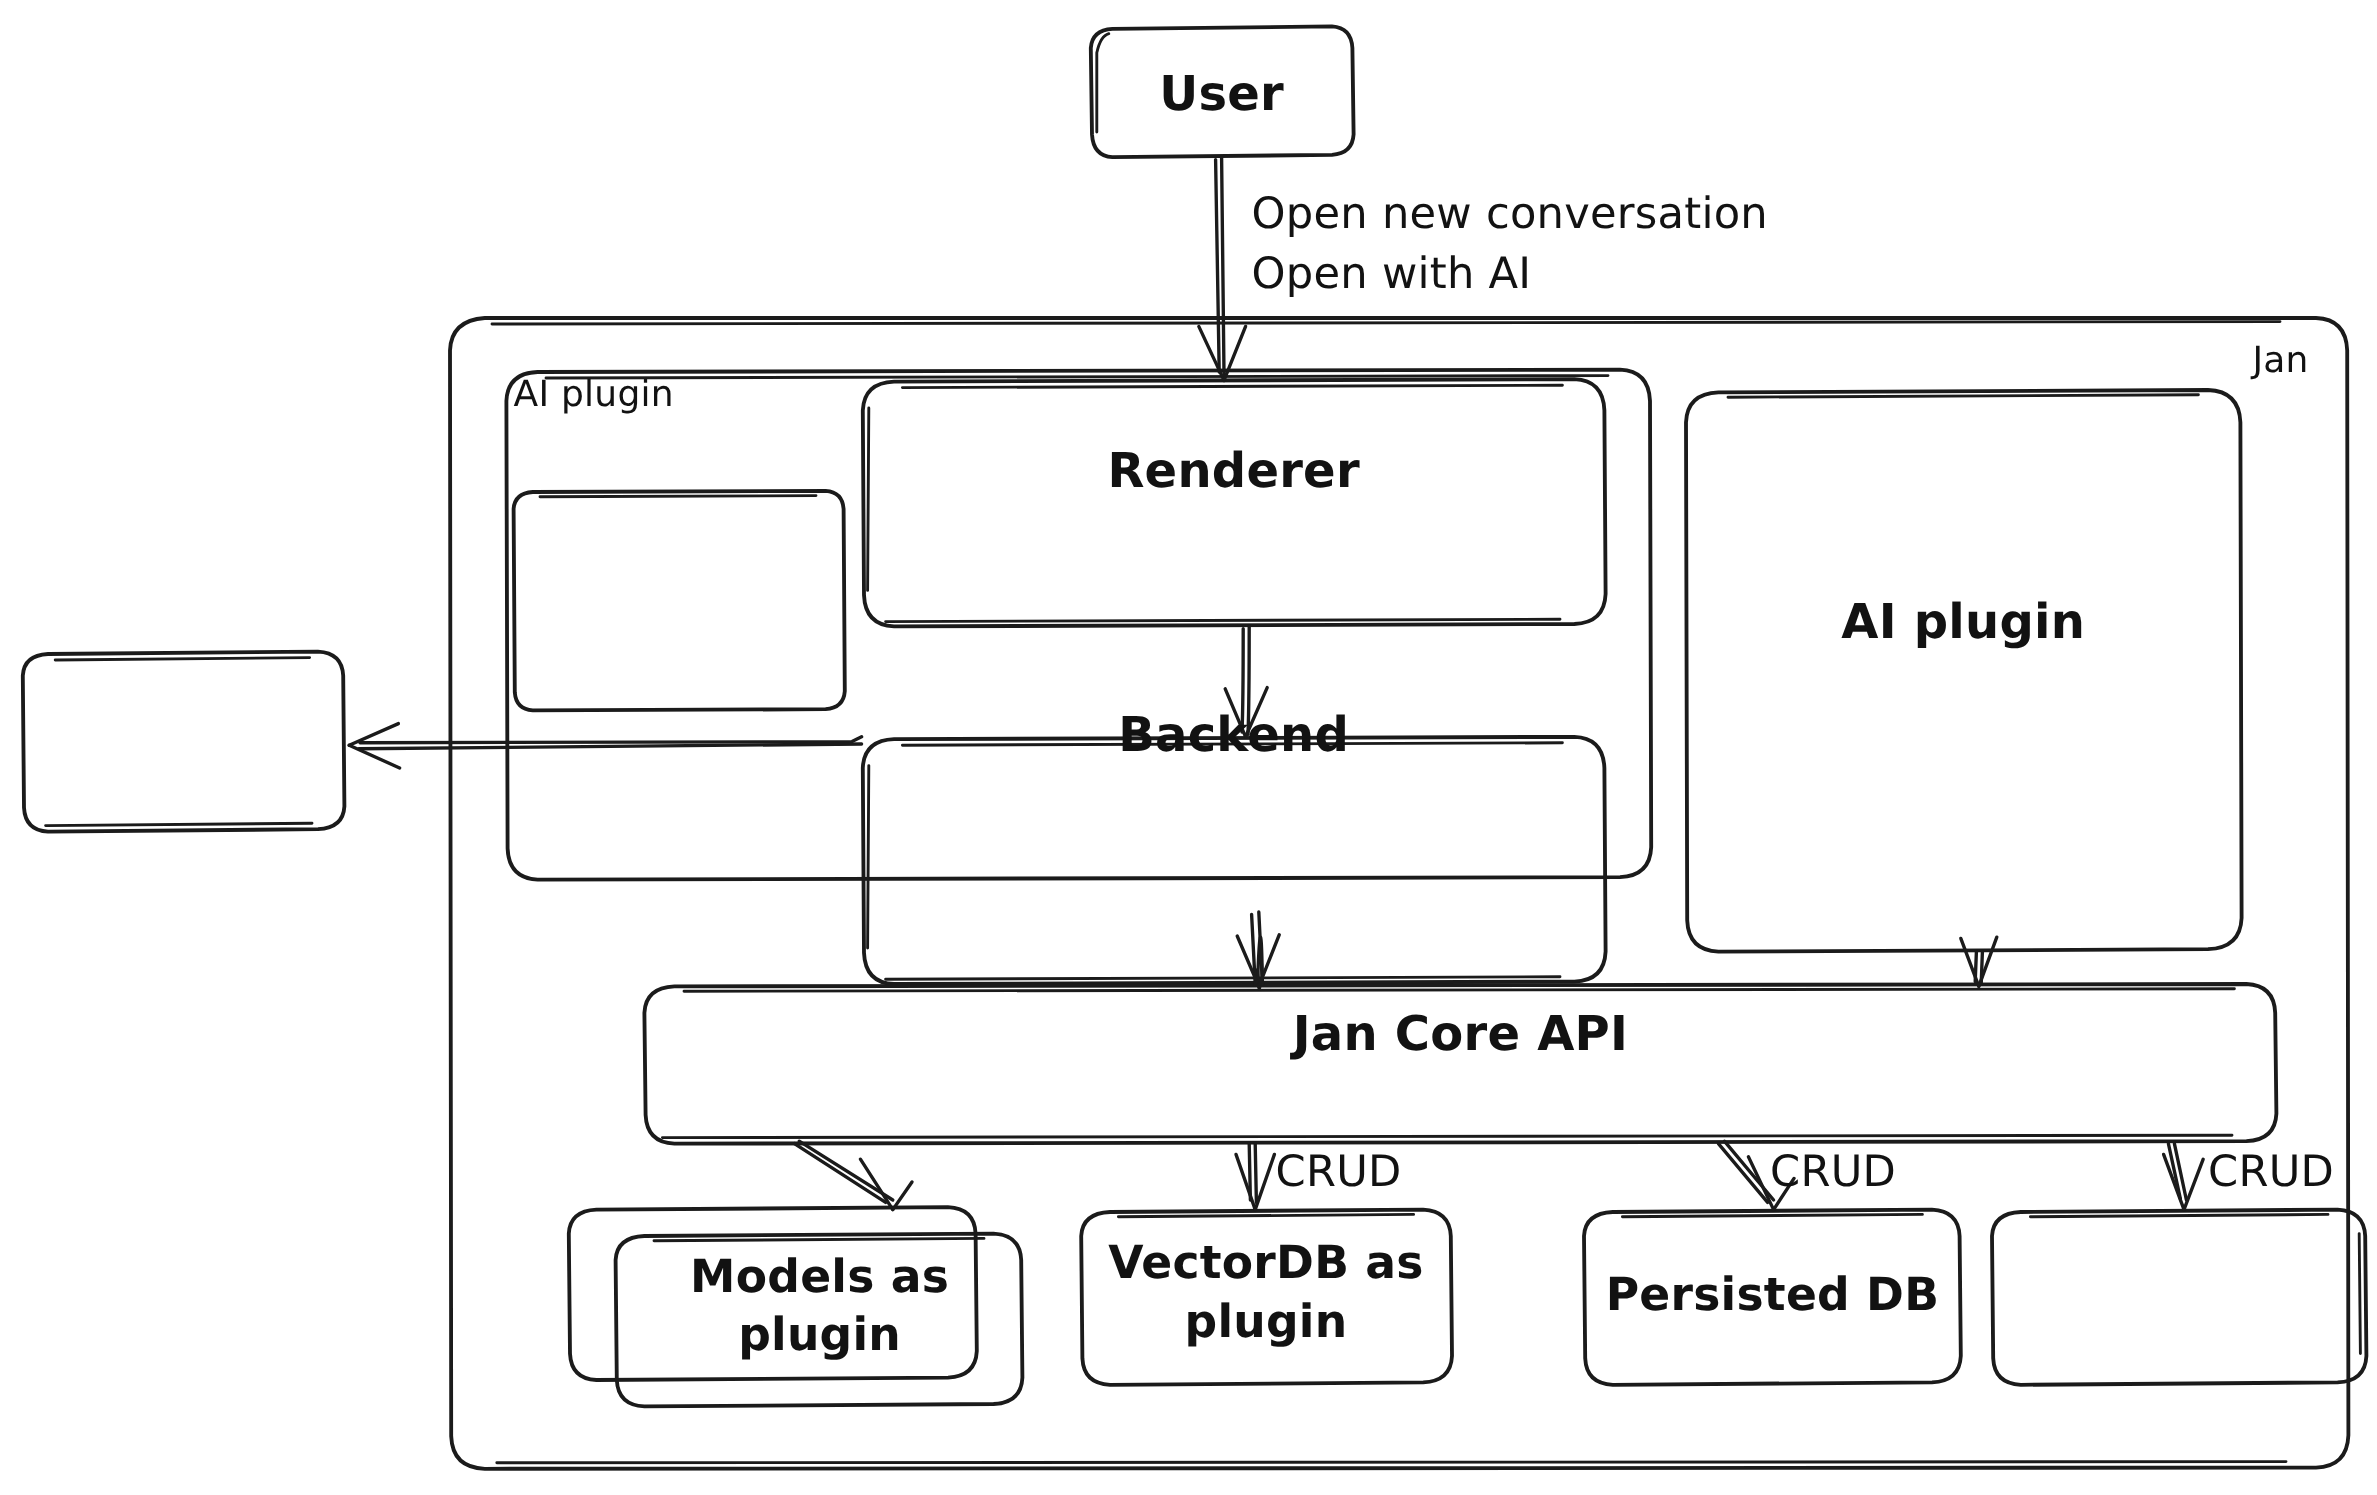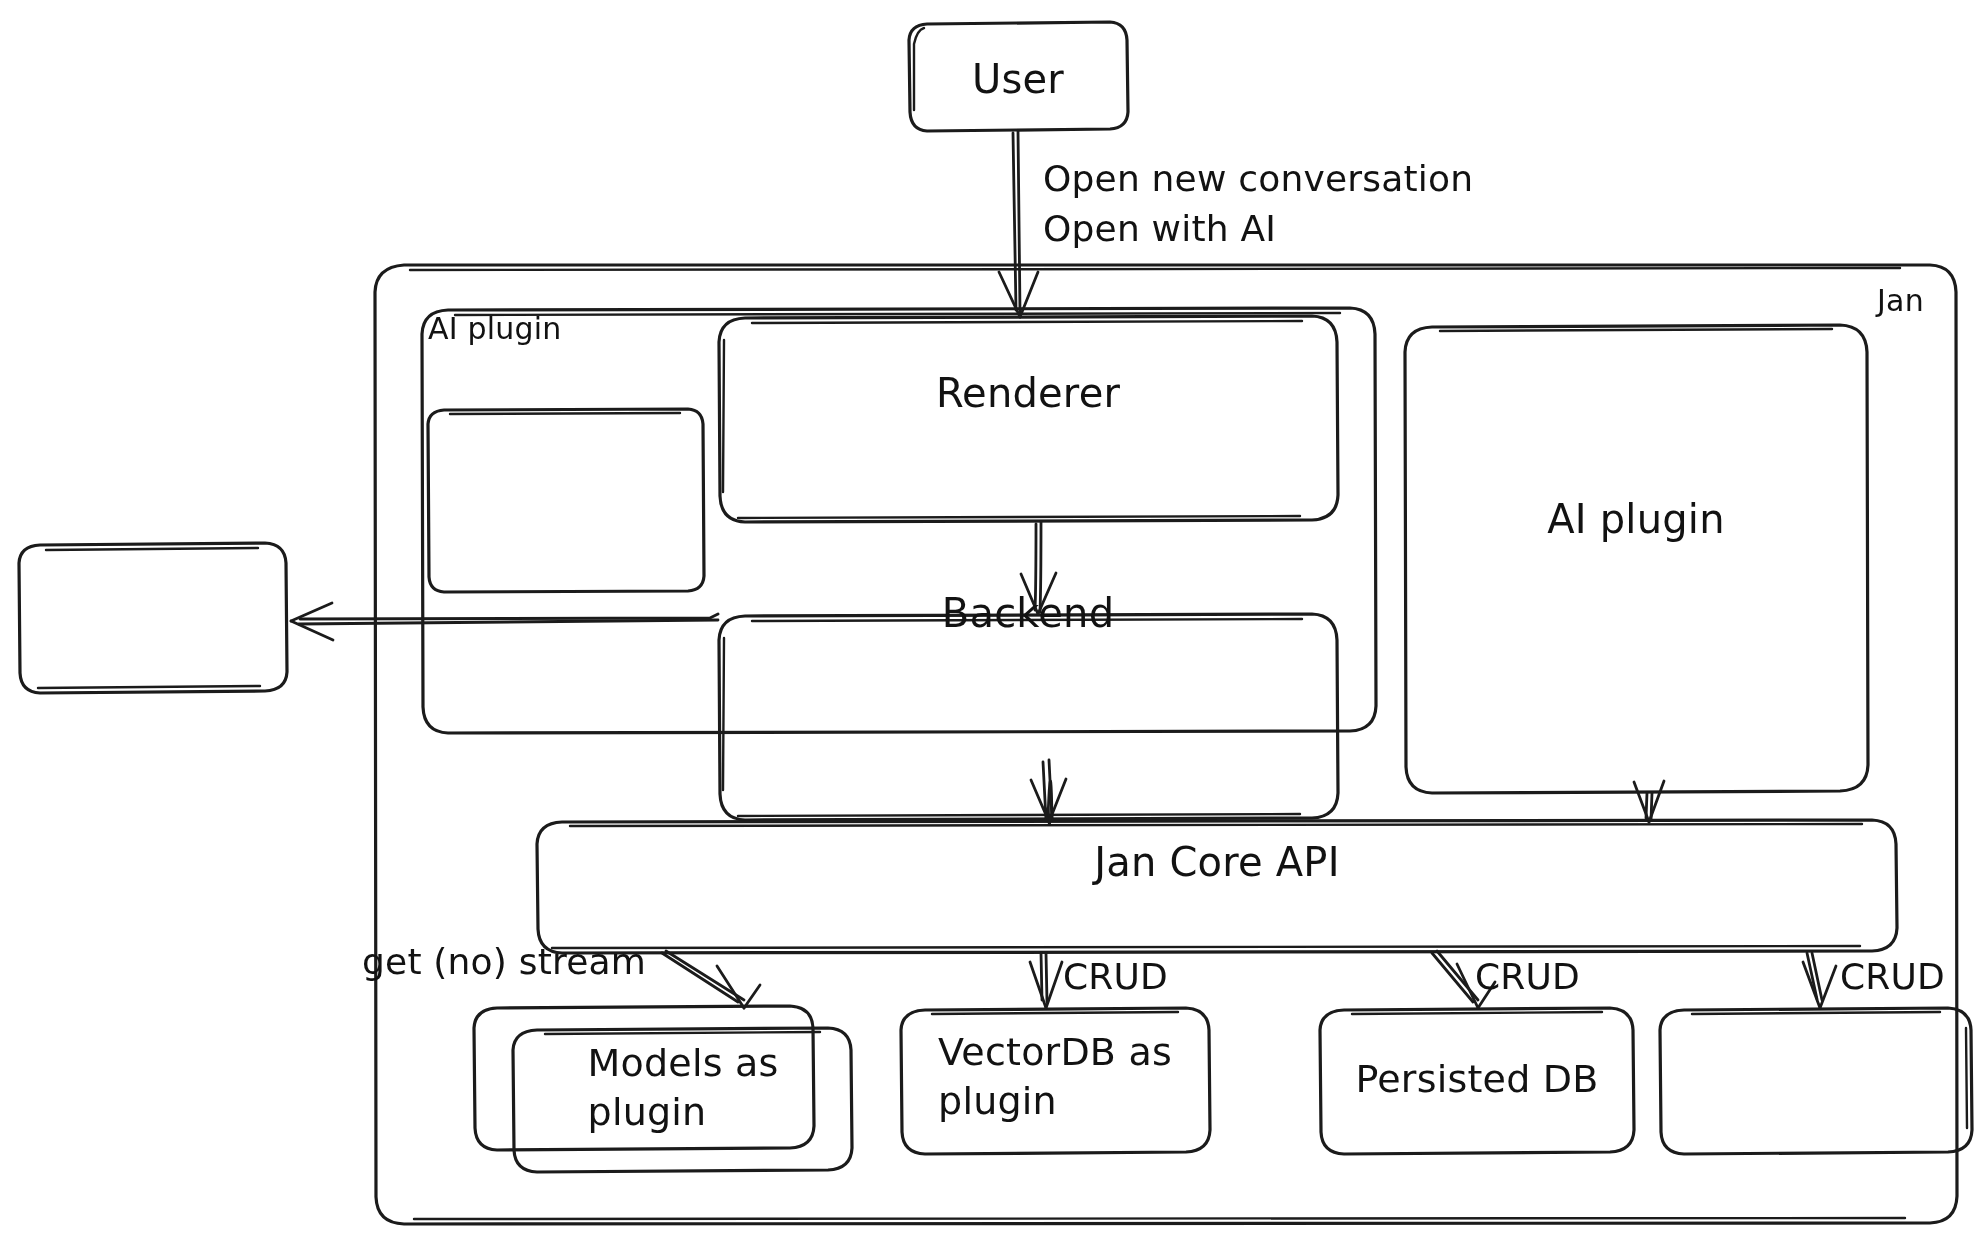--- a/index.html
+++ b/index.html
@@ -28,22 +28,23 @@
   .lbl {
     position: absolute;
     color: #121212;
     font-family: "DejaVu Sans", sans-serif;
     white-space: pre;
     line-height: 1.22;
     letter-spacing: 0.2px;
     pointer-events: none;
   }
   .ctr {
-    text-align: left;
+    text-align: center;
     transform: translate(-50%, -50%);
+    font-weight: bold;
   }
   .lft {
     text-align: center;
   }
   .n-big   { font-size: 40px; }
   .n-mid   { font-size: 38px; }
   .n-small { font-size: 30px; }
   .edge-label { font-size: 36px; }
   .yaml-line { font-size: 24px; line-height: 1.33; }
 </style>
@@ -224,21 +225,20 @@
 
   <div class="lbl ctr n-mid" style="left:1055px; top:1077px; line-height:1.28;">VectorDB as
 plugin</div>
 
   <div class="lbl ctr n-mid" style="left:1477px; top:1079px;">Persisted DB</div>
 
 
   <div class="lbl lft edge-label" style="left:1043px; top:157px;">Open new conversation</div>
   <div class="lbl lft edge-label" style="left:1043px; top:207px;">Open with AI</div>
 
-  <div class="lbl lft edge-label" style="left:362px; top:940px;">get (no) stream</div>
 
   <div class="lbl lft edge-label" style="left:1063px; top:955px;">CRUD</div>
 
   <div class="lbl lft edge-label" style="left:1475px; top:955px;">CRUD</div>
 
   <div class="lbl lft edge-label" style="left:1840px; top:955px;">CRUD</div>
 
 </div>
 
 </body></html>

